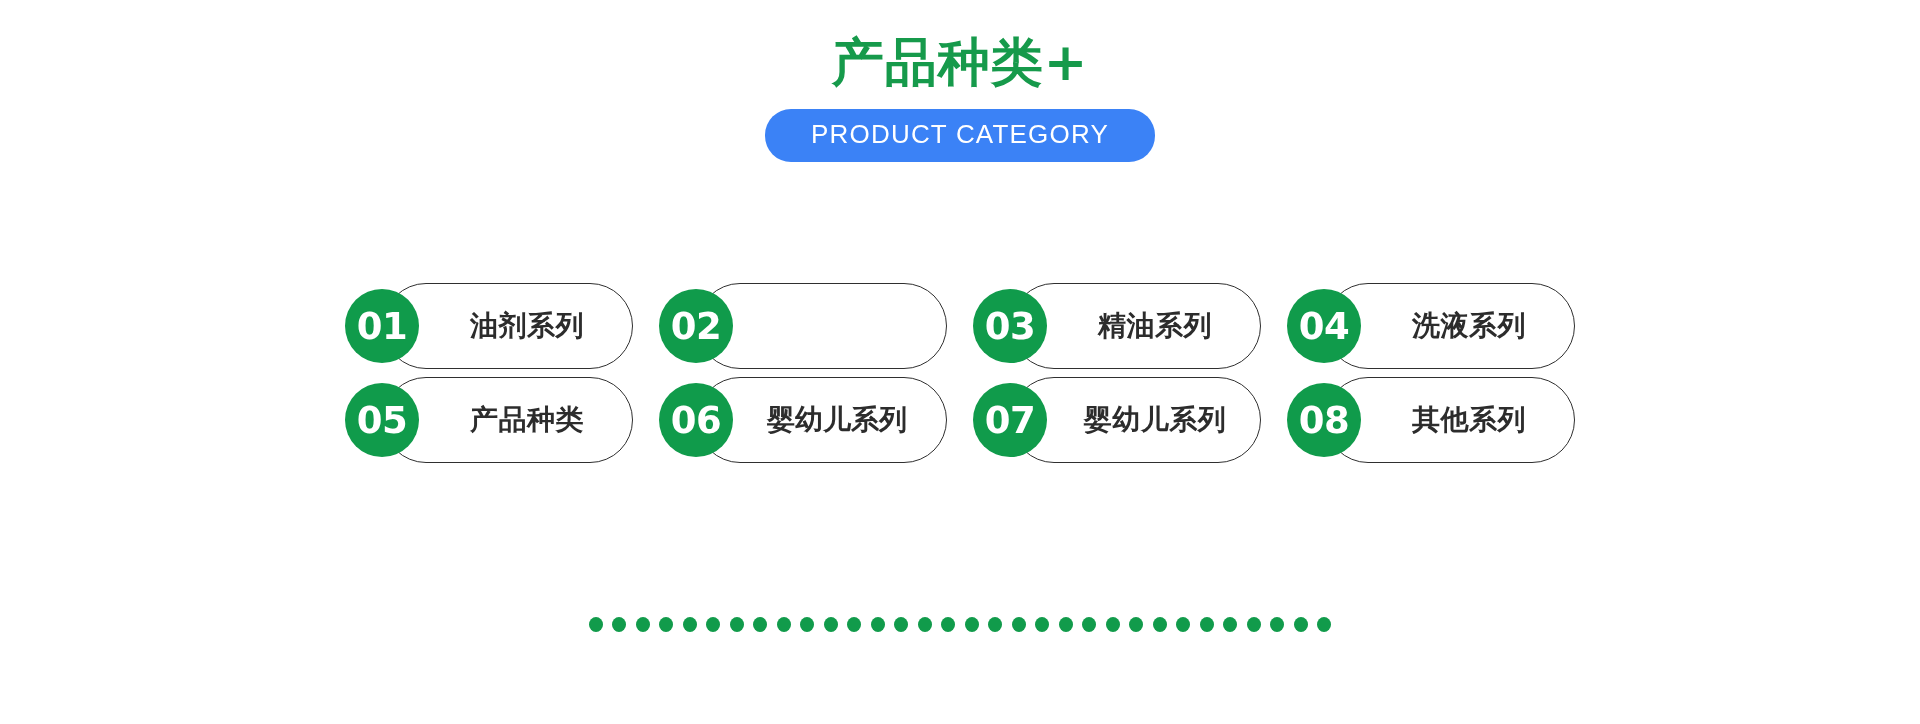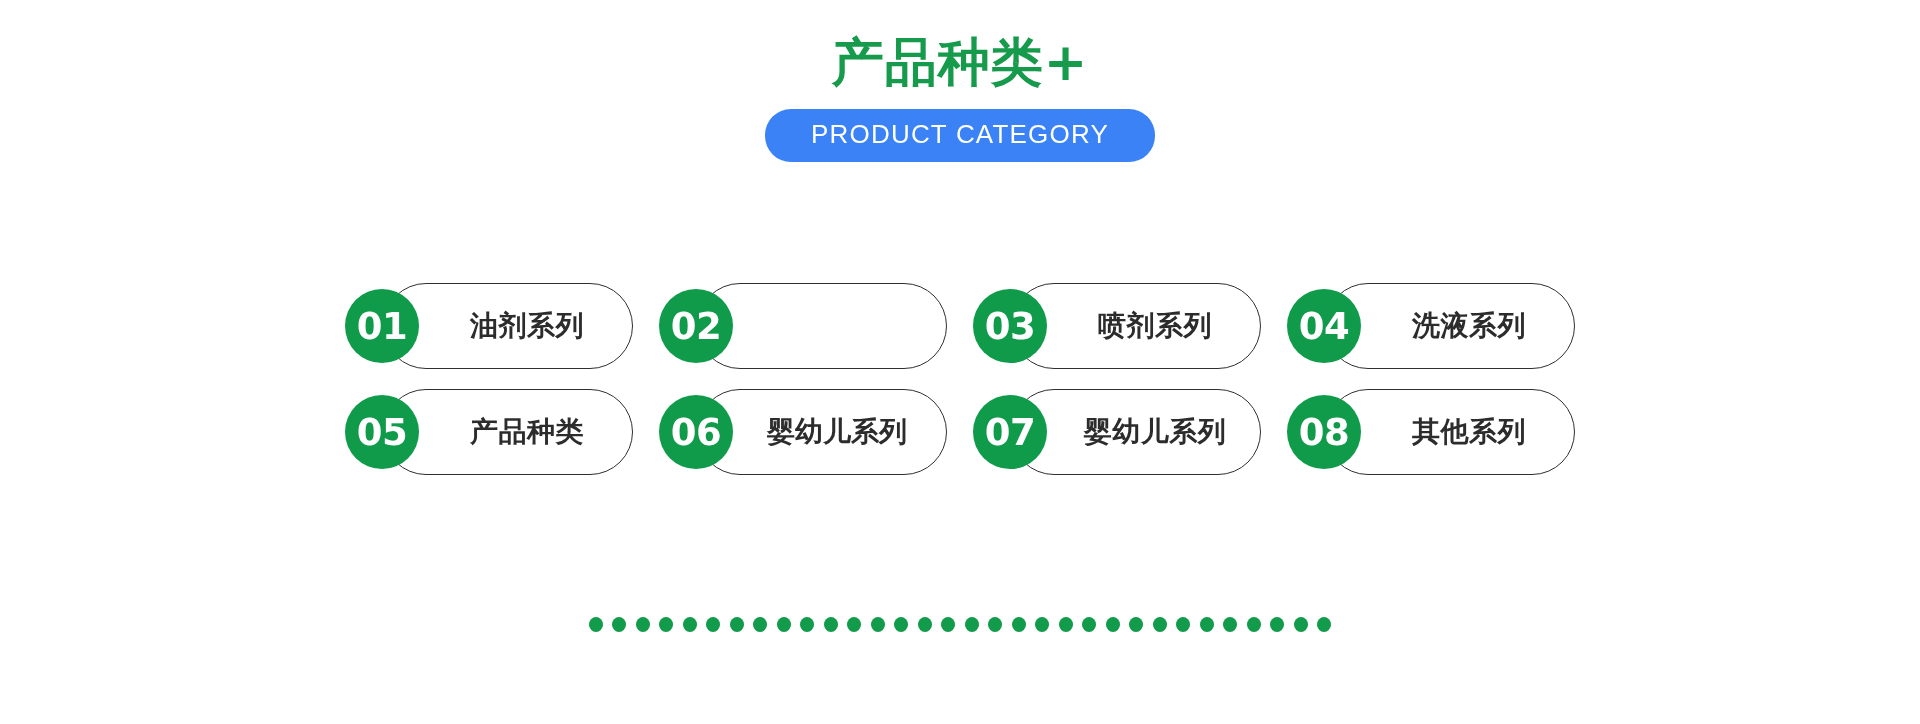--- a/index.html
+++ b/index.html
@@ -56,21 +56,21 @@
 
   
   .cat-grid {
     position: absolute;
     top: 283px;
     left: 0;
     width: 1920px;
     display: flex;
     flex-direction: column;
     align-items: center;
-    gap: 20px;
+    gap: 8px;
   }
   .cat-row {
     display: flex;
     flex-direction: row;
     justify-content: center;
     gap: 26px;
   }
   .cat-item {
     position: relative;
     width: 288px;
@@ -171,21 +171,21 @@
       </div>
 
       <div class="cat-item">
         <div class="cat-outline"></div>
         <div class="cat-badge">02</div>
       </div>
 
       <div class="cat-item">
         <div class="cat-outline"></div>
         <div class="cat-badge">03</div>
-        <div class="cat-label">喷剂系列</div>
+        <div class="cat-label">精油系列</div>
       </div>
 
       <div class="cat-item">
         <div class="cat-outline"></div>
         <div class="cat-badge">04</div>
         <div class="cat-label">洗液系列</div>
       </div>
 
     </div>
 

